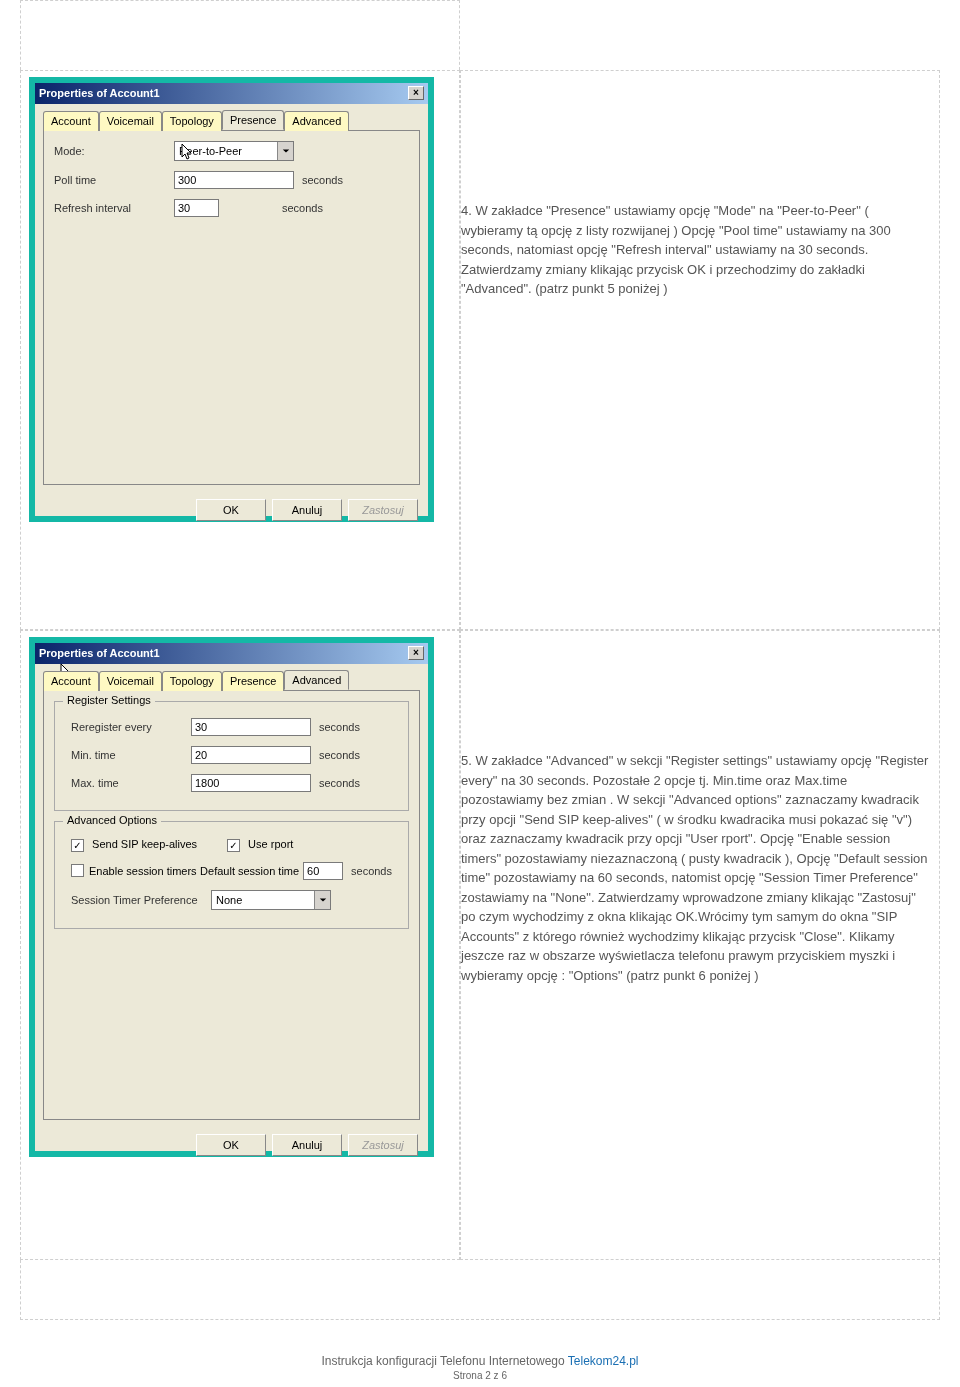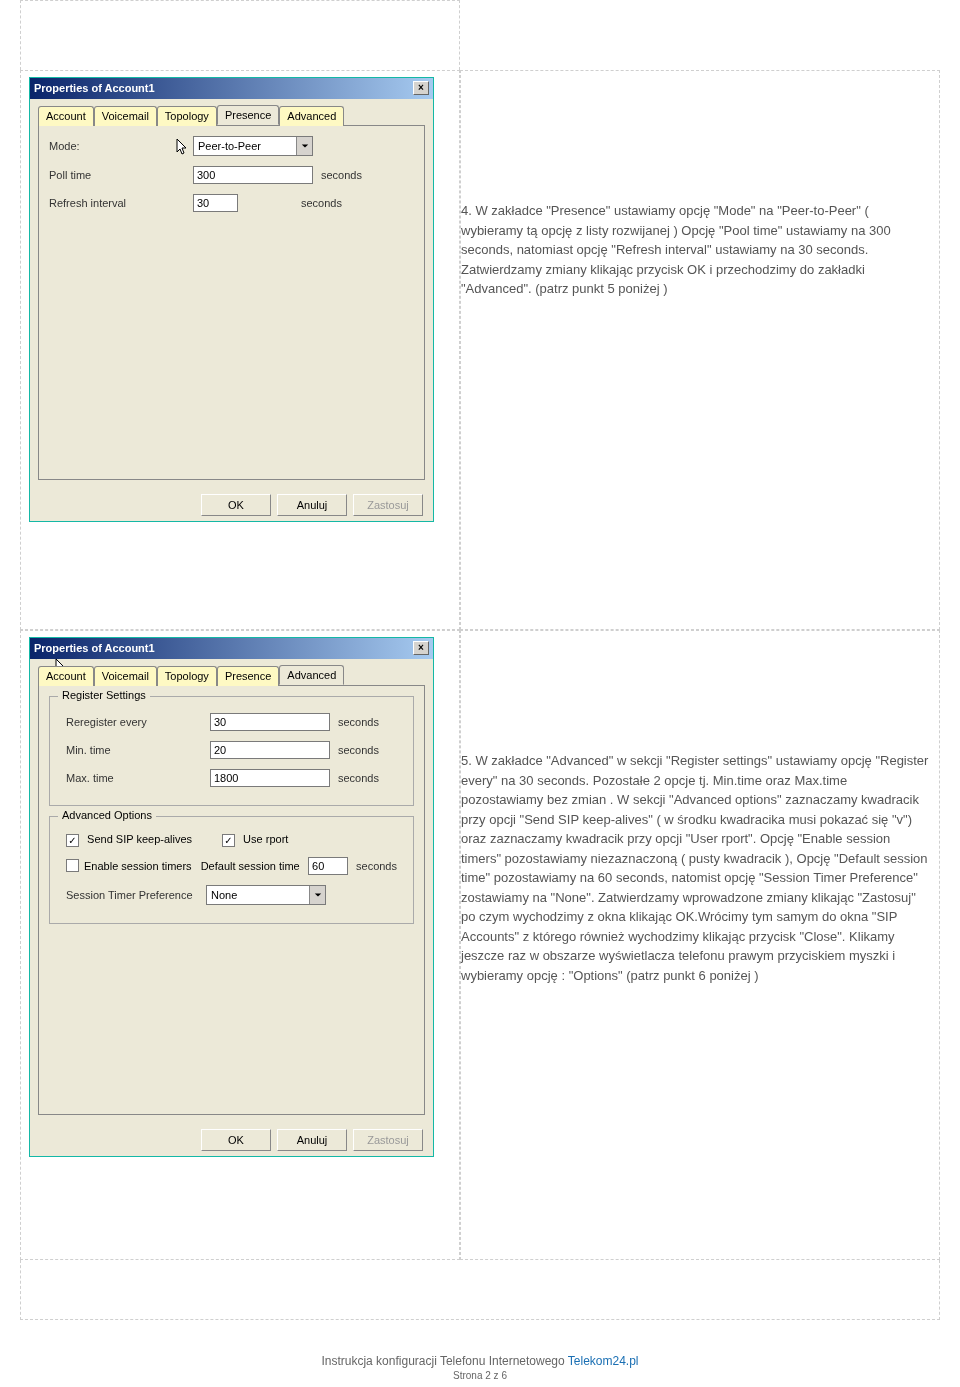--- a/index.html
+++ b/index.html
@@ -23,21 +23,21 @@
   .row2 { height: 560px; }
   .row3 { height: 630px; }
   .row4 { height: 60px; }
   .col-left { width: 440px; }
   .col-right { width: 480px; }
 
   
   .dialog {
     width: 405px;
     background: #ece9d8;
-    border: 1px solid #14b8a6;
+    border: 6px solid #14b8a6;
     font-size: 11px;
     color: #000;
     position: absolute;
   }
   .titlebar {
     background: linear-gradient(to right, #0a246a, #a6caf0);
     color: #fff;
     font-weight: bold;
     font-size: 11px;
     padding: 3px 4px 4px 4px;
@@ -85,21 +85,21 @@
     background: #ece9d8;
     padding: 10px 10px 6px 10px;
     min-height: 340px;
   }
   .form-row {
     display: flex;
     align-items: center;
     margin-bottom: 10px;
     font-size: 11px;
   }
-  .form-row .lbl { width: 144px; color: #333; }
+  .form-row .lbl { width: 120px; color: #333; }
   .form-row .unit { margin-left: 8px; color: #333; }
   .text-input {
     width: 120px;
     height: 18px;
     border: 1px solid #7a7a7a;
     background: #fff;
     font-size: 11px;
     padding: 1px 3px;
   }
   .dropdown {
@@ -138,21 +138,21 @@
     display: flex; justify-content: flex-end; gap: 6px;
     padding: 6px 10px 10px 10px;
   }
   .win-btn {
     width: 70px; height: 22px;
     border: 1px solid #888;
     background: #ece9d8;
     font-size: 11px;
     border-top-color: #fff; border-left-color: #fff;
   }
-  .win-btn.disabled { color: #999; }
+  .win-btn.disabled { color: #999; font-style: italic; }
   .cursor {
     position: absolute;
   }
 
   
   .desc {
     font-family: Verdana, Arial, sans-serif;
     font-size: 13px;
     color: #555;
     line-height: 1.5;

